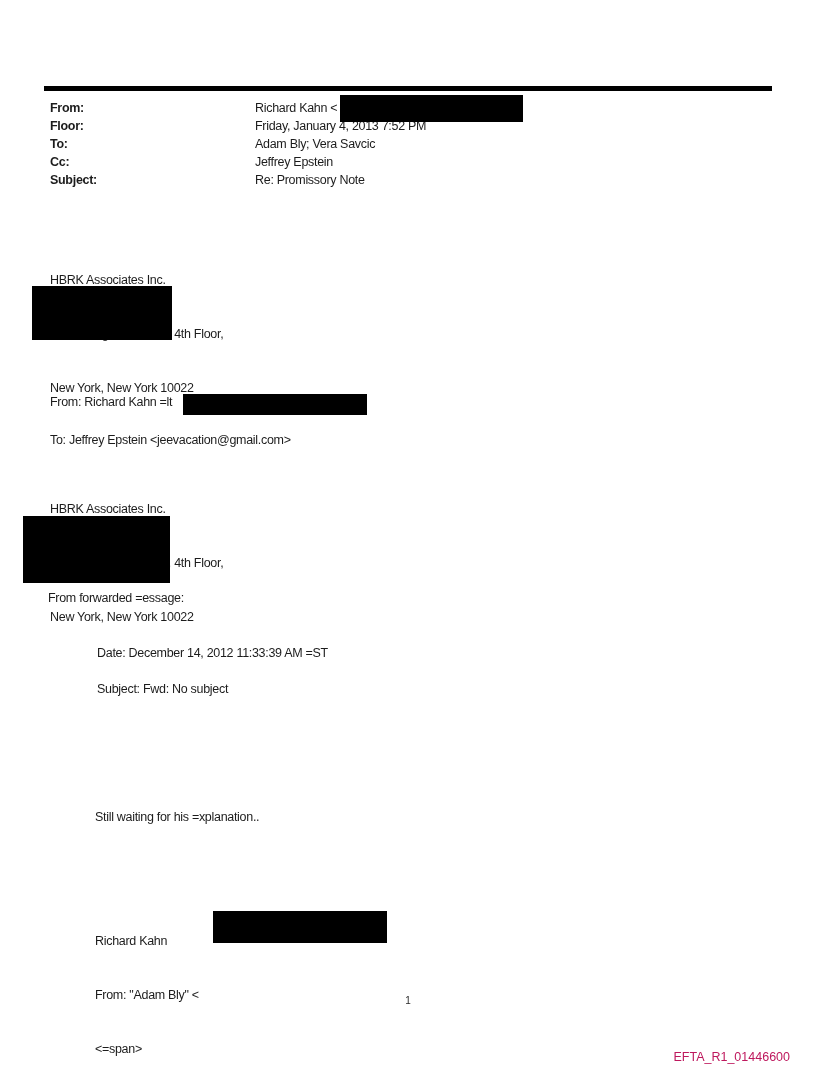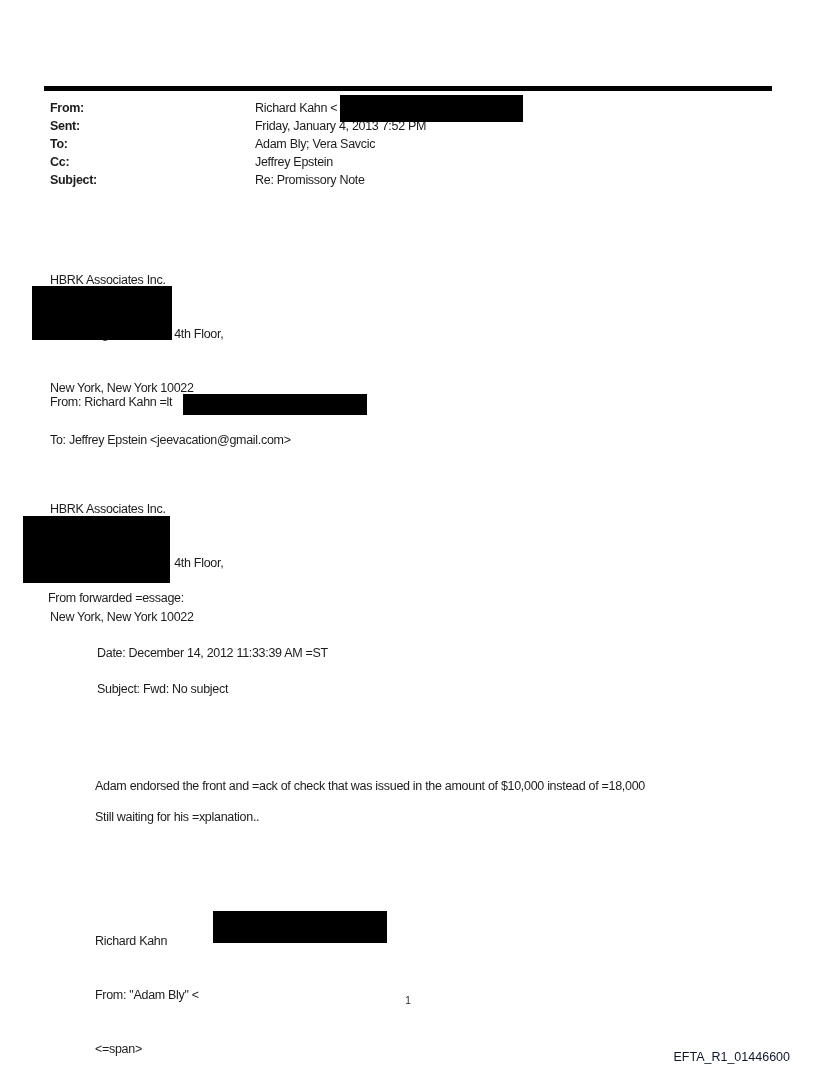--- a/index.html
+++ b/index.html
@@ -12,33 +12,33 @@
     font-size:12.5px;
     letter-spacing:-0.3px;
     overflow:hidden;
   }
   .abs{position:absolute;white-space:pre;line-height:14px;}
   .hlabel{font-weight:700;}
   .block{position:absolute;white-space:pre;line-height:18px;}
   .rule{position:absolute;background:#000000;}
   .redaction{position:absolute;background:#000000;}
   .footer-pagenum{position:absolute;left:0;width:816px;text-align:center;font-size:10px;letter-spacing:0;color:#2a2a2a;}
-  .bates{position:absolute;text-align:right;font-size:12.5px;letter-spacing:0;color:#0f172a;}
+  .bates{position:absolute;text-align:right;font-size:12.5px;letter-spacing:0;color:#be185d;}
 </style>
 </head>
 <body>
 
 <div class="page">
 
   <div class="rule" style="left:44px;top:86px;width:728px;height:5px;"></div>
 
   <span class="abs hlabel" style="left:50px;top:101px">From:</span>
   <span class="abs" style="left:255px;top:101px">Richard Kahn &lt;</span>
 
-  <span class="abs hlabel" style="left:50px;top:119px">Sent:</span>
+  <span class="abs hlabel" style="left:50px;top:119px">Floor:</span>
   <span class="abs" style="left:255px;top:119px">Friday, January 4, 2013 7:52 PM</span>
 
   <span class="abs hlabel" style="left:50px;top:137px">To:</span>
   <span class="abs" style="left:255px;top:137px">Adam Bly; Vera Savcic</span>
 
   <span class="abs hlabel" style="left:50px;top:155px">Cc:</span>
   <span class="abs" style="left:255px;top:155px">Jeffrey Epstein</span>
 
   <span class="abs hlabel" style="left:50px;top:173px">Subject:</span>
   <span class="abs" style="left:255px;top:173px">Re: Promissory Note</span>
@@ -62,21 +62,20 @@
     <div>New York, New York 10022</div>
   </div>
   <div class="redaction" style="left:23px;top:516px;width:147px;height:67px;"></div>
 
   <span class="abs" style="left:48px;top:591px">From forwarded =essage:</span>
 
   <span class="abs" style="left:97px;top:646px">Date: December 14, 2012 11:33:39 AM =ST</span>
   <span class="abs" style="left:97px;top:682px">Subject: Fwd: No subject</span>
 
   <div class="block" style="left:95px;top:740px;line-height:18.5px;">
-    <div>Adam endorsed the front and =ack of check that was issued in the amount of $10,000 instead of =18,000</div>
   </div>
 
   <span class="abs" style="left:95px;top:810px">Still waiting for his =xplanation..</span>
 
   <div class="block" style="left:95px;top:896px;">
     <div>Richard Kahn</div>
     <div>From: "Adam Bly" &lt;</div>
     <div>&lt;=span&gt;</div>
     
   </div>

